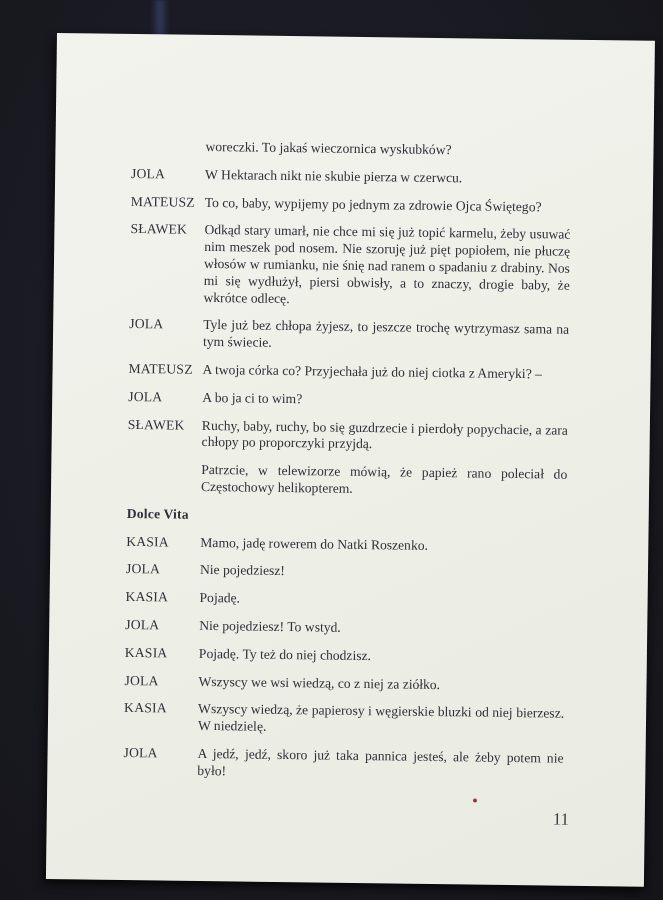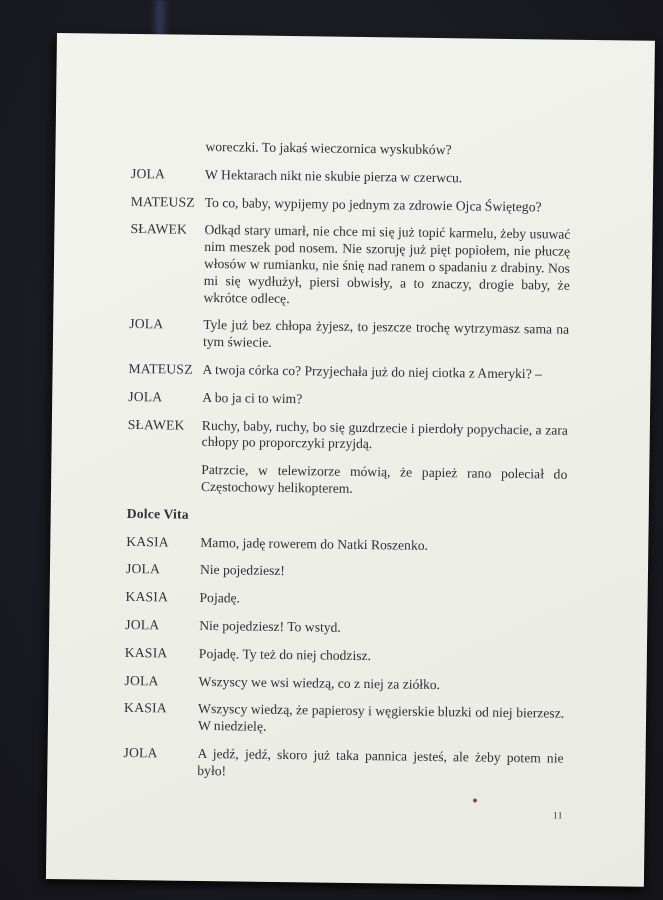--- a/index.html
+++ b/index.html
@@ -70,21 +70,21 @@
     top: 760px;
     width: 4px;
     height: 4px;
     border-radius: 50%;
     background: #953634;
   }
   .page-number {
     position: absolute;
     left: 506px;
     top: 770px;
-    font-size: 10px;
+    font-size: 17px;
     color: #3a3a44;
   }
 </style>
 </head>
 <body>
 
 <div class="light-streak"></div>
 
 <div class="page">
   <div class="content">

